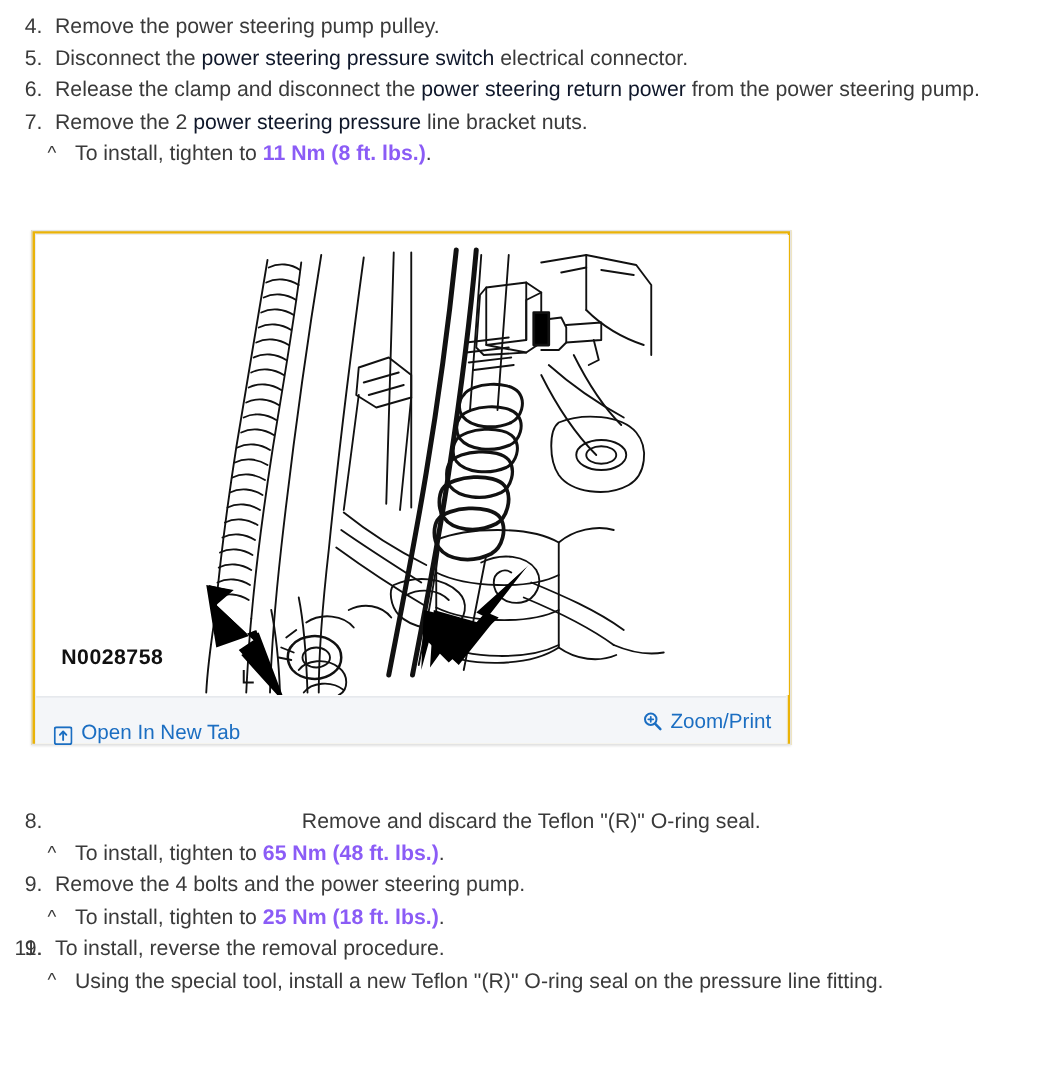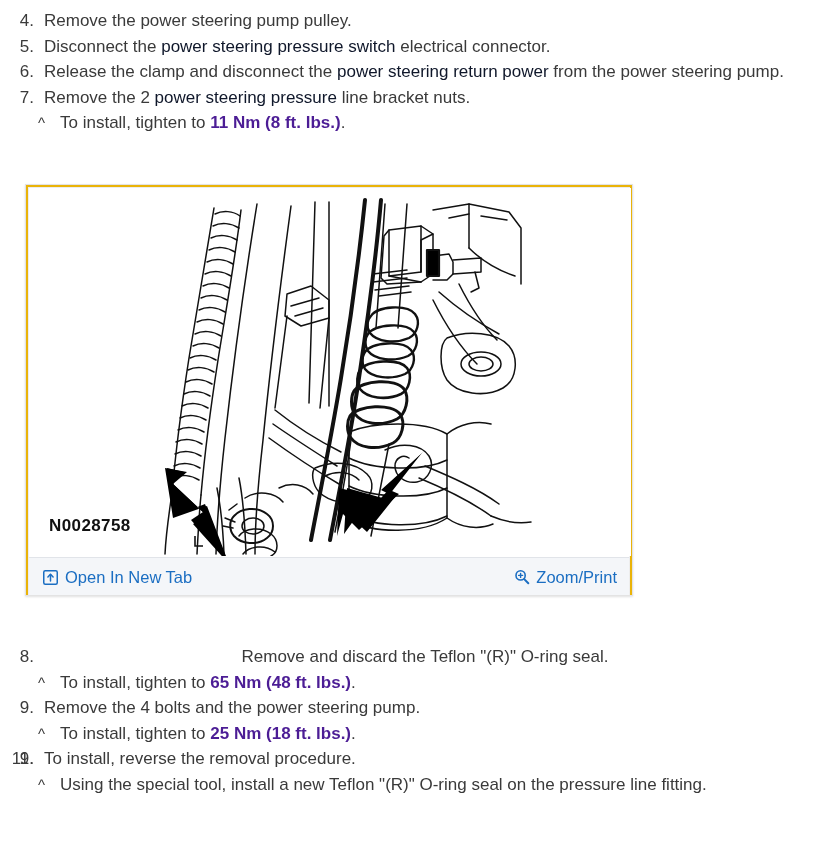--- a/index.html
+++ b/index.html
@@ -60,21 +60,21 @@
     left: 38px;
     top: 0;
     font-size: 15px;
     color: #3a3a3a;
   }
   .lnk {
     color: #0f172a;
     text-decoration: none;
     cursor: pointer;
   }
-  .bold { font-weight: bold; color: #4c1d95; }
+  .bold { font-weight: bold; color: #8b5cf6; }
 
   .top-block { padding-top: 8px; }
   .bottom-block { position: absolute; left: 0; top: 644px; width: 830px; }
 
   
   .figure-panel {
     position: absolute;
     left: 25px;
     top: 184px;
     width: 608px;
@@ -123,21 +123,21 @@
     background: #f4f6f9;
     border-top: 1px solid #e1e4e9;
     box-sizing: border-box;
   }
   .tb-left {
     position: absolute;
     left: 14px;
     top: 0;
     height: 38px;
     display: flex;
-    align-items: center;
+    align-items: flex-end;
     gap: 7px;
     color: #1b6ec2;
     font-size: 16.5px;
     cursor: pointer;
   }
   .tb-right {
     position: absolute;
     right: 12px;
     top: 0;
     height: 38px;

